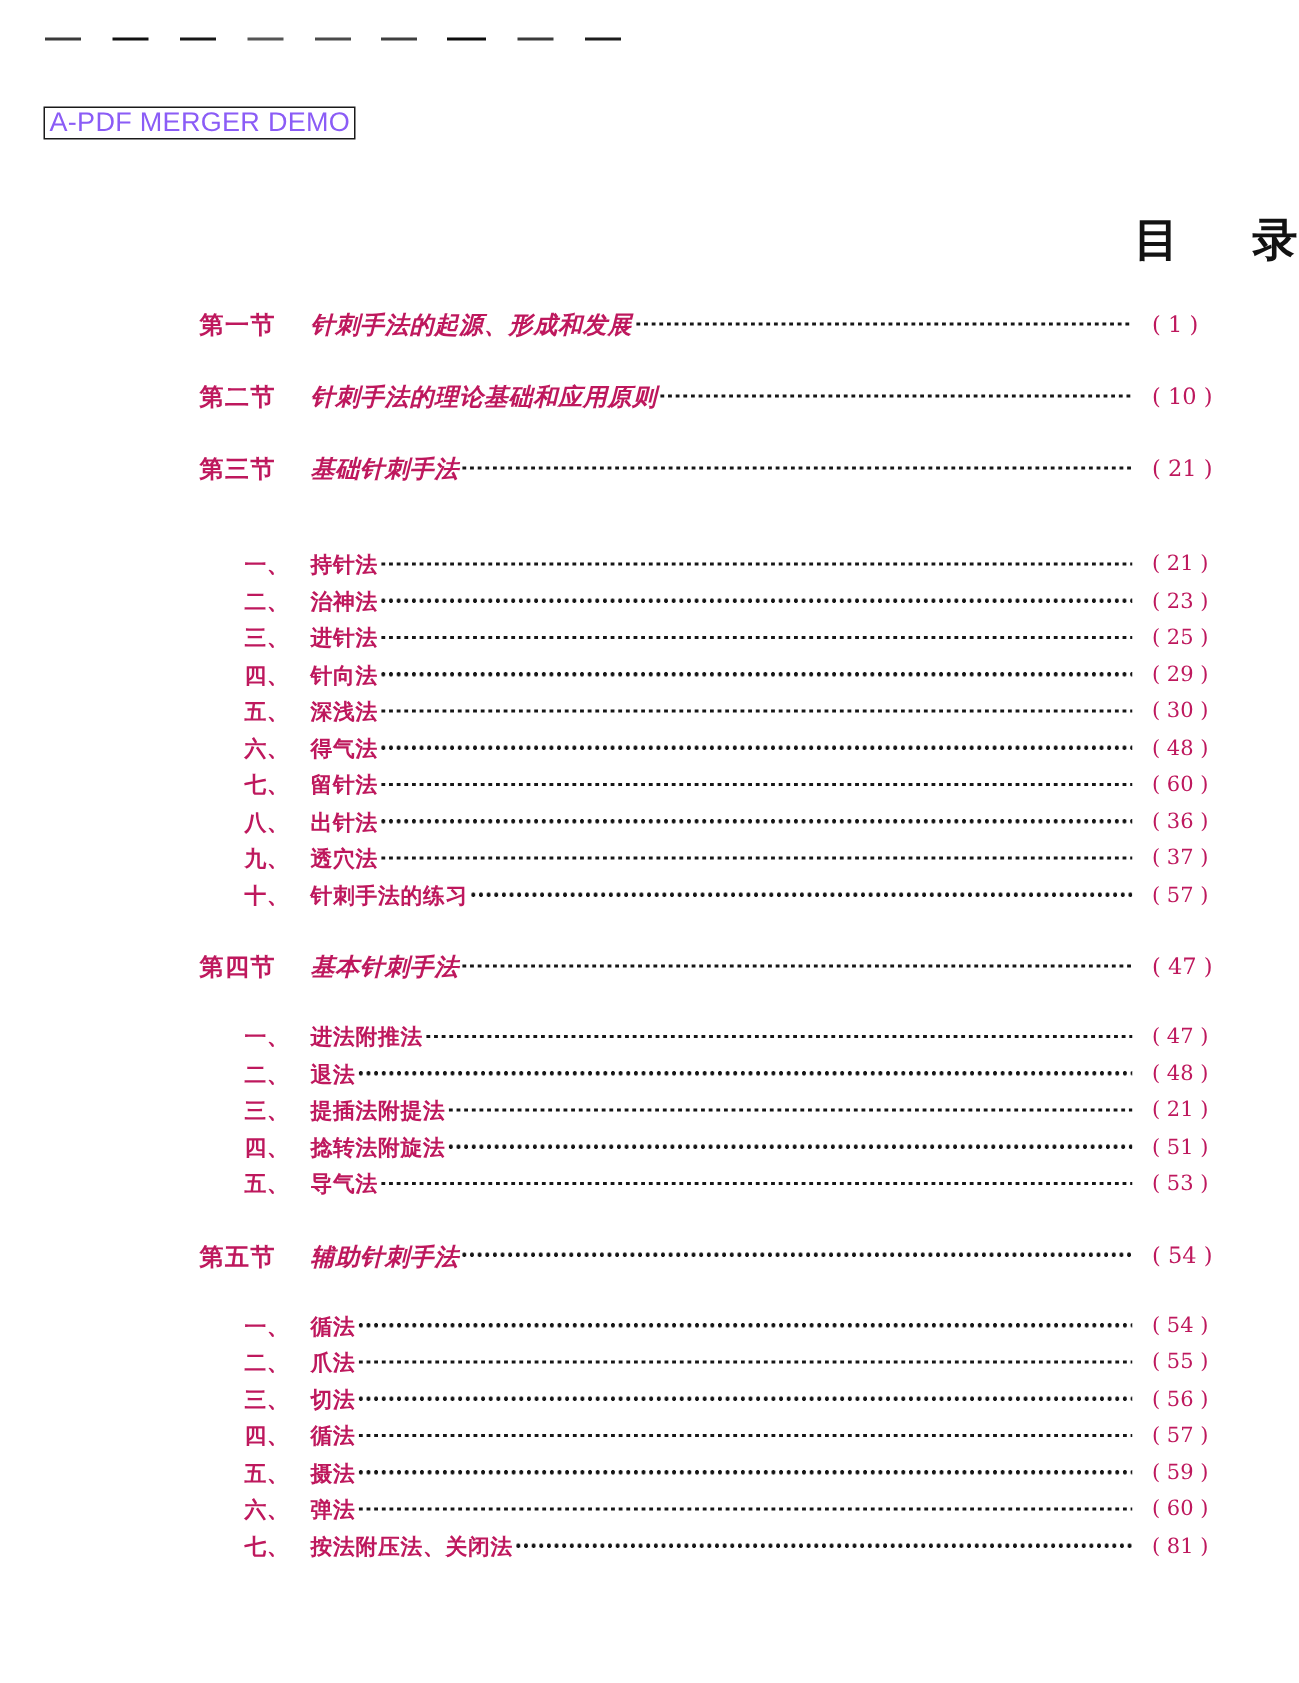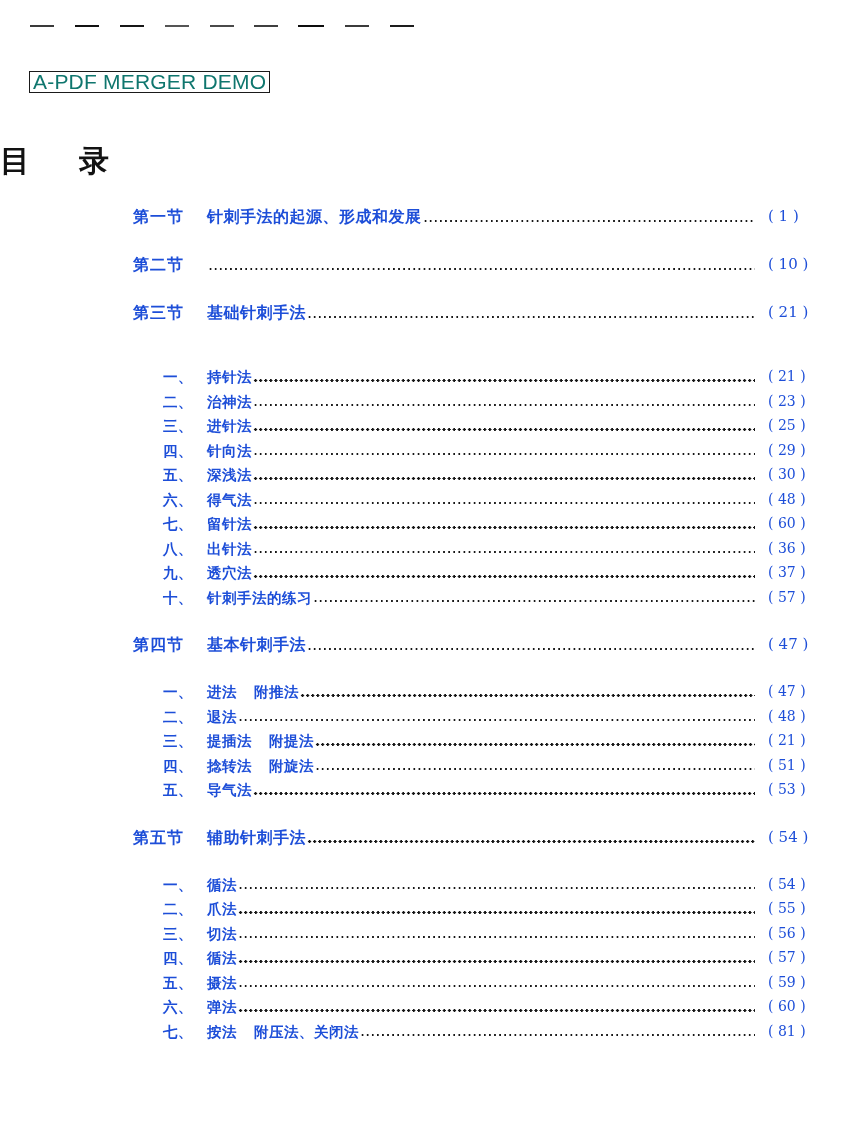--- a/index.html
+++ b/index.html
@@ -32,34 +32,34 @@
   }
 
   
   #watermark {
     position: absolute;
     left: 29px;
     top: 71px;
     border: 1px solid #1a1a1a;
     padding: 1px 3px 2px 3px;
     font-family: "Liberation Sans", sans-serif;
-    font-size: 21px;
+    font-size: 18px;
     line-height: 17px;
     letter-spacing: 0.2px;
-    color: #0f766e;
+    color: #8b5cf6;
     white-space: nowrap;
   }
 
   
   #page-title {
     position: absolute;
     left: 0;
     top: 143px;
     width: 866px;
-    text-align: left;
+    text-align: right;
     font-family: "DejaVu Serif", serif;
     font-weight: bold;
     font-size: 30px;
     line-height: 36px;
     letter-spacing: 1px;
     color: #121212;
   }
   #page-title .gap {
     display: inline-block;
     width: 48px;
@@ -69,42 +69,43 @@
   #toc {
     position: absolute;
     left: 0;
     top: 206px;
     width: 866px;
   }
 
   .entry {
     position: relative;
     display: flex;
-    align-items: flex-end;
-    color: #1d4ed8;
+    align-items: flex-start;
+    color: #be185d;
     font-family: "DejaVu Serif", serif;
   }
 
   
   .entry.section {
     padding-left: 133px;
     padding-right: 110px;
     font-size: 16px;
     font-weight: bold;
     line-height: 21px;
     margin-bottom: 27px;
   }
   .entry.section .label {
     width: 74px;
     flex: 0 0 74px;
     letter-spacing: 1px;
   }
   .entry.section .title {
     white-space: nowrap;
     letter-spacing: 0.5px;
+    font-style: italic;
   }
 
   
   .entry.item {
     padding-left: 163px;
     padding-right: 110px;
     font-size: 14.5px;
     font-weight: bold;
     line-height: 19px;
     margin-bottom: 5.5px;
@@ -114,21 +115,20 @@
     flex: 0 0 44px;
     letter-spacing: 0.5px;
   }
   .entry.item .title {
     white-space: nowrap;
     letter-spacing: 0.5px;
   }
   .entry.item .extra {
     white-space: nowrap;
     letter-spacing: 0.5px;
-    margin-left: 17px;
   }
 
   
   .leader {
     flex: 1 1 auto;
     min-width: 12px;
     position: relative;
     height: 1em;
     margin: 0 1px 0 1px;
     overflow: hidden;
@@ -189,20 +189,21 @@
 
 <div id="toc">
     <div class="entry section">
       <span class="label">第一节</span>
       <span class="title">针刺手法的起源、形成和发展</span>
       <span class="leader"></span>
       <span class="pageno">( 1 )</span>
     </div>
     <div class="entry section">
       <span class="label">第二节</span>
+      <span class="title">针刺手法的理论基础和应用原则</span>
       <span class="leader"></span>
       <span class="pageno">( 10 )</span>
     </div>
     <div class="entry section">
       <span class="label">第三节</span>
       <span class="title">基础针刺手法</span>
       <span class="leader"></span>
       <span class="pageno">( 21 )</span>
     </div>
     <div class="group-gap-small"></div>

